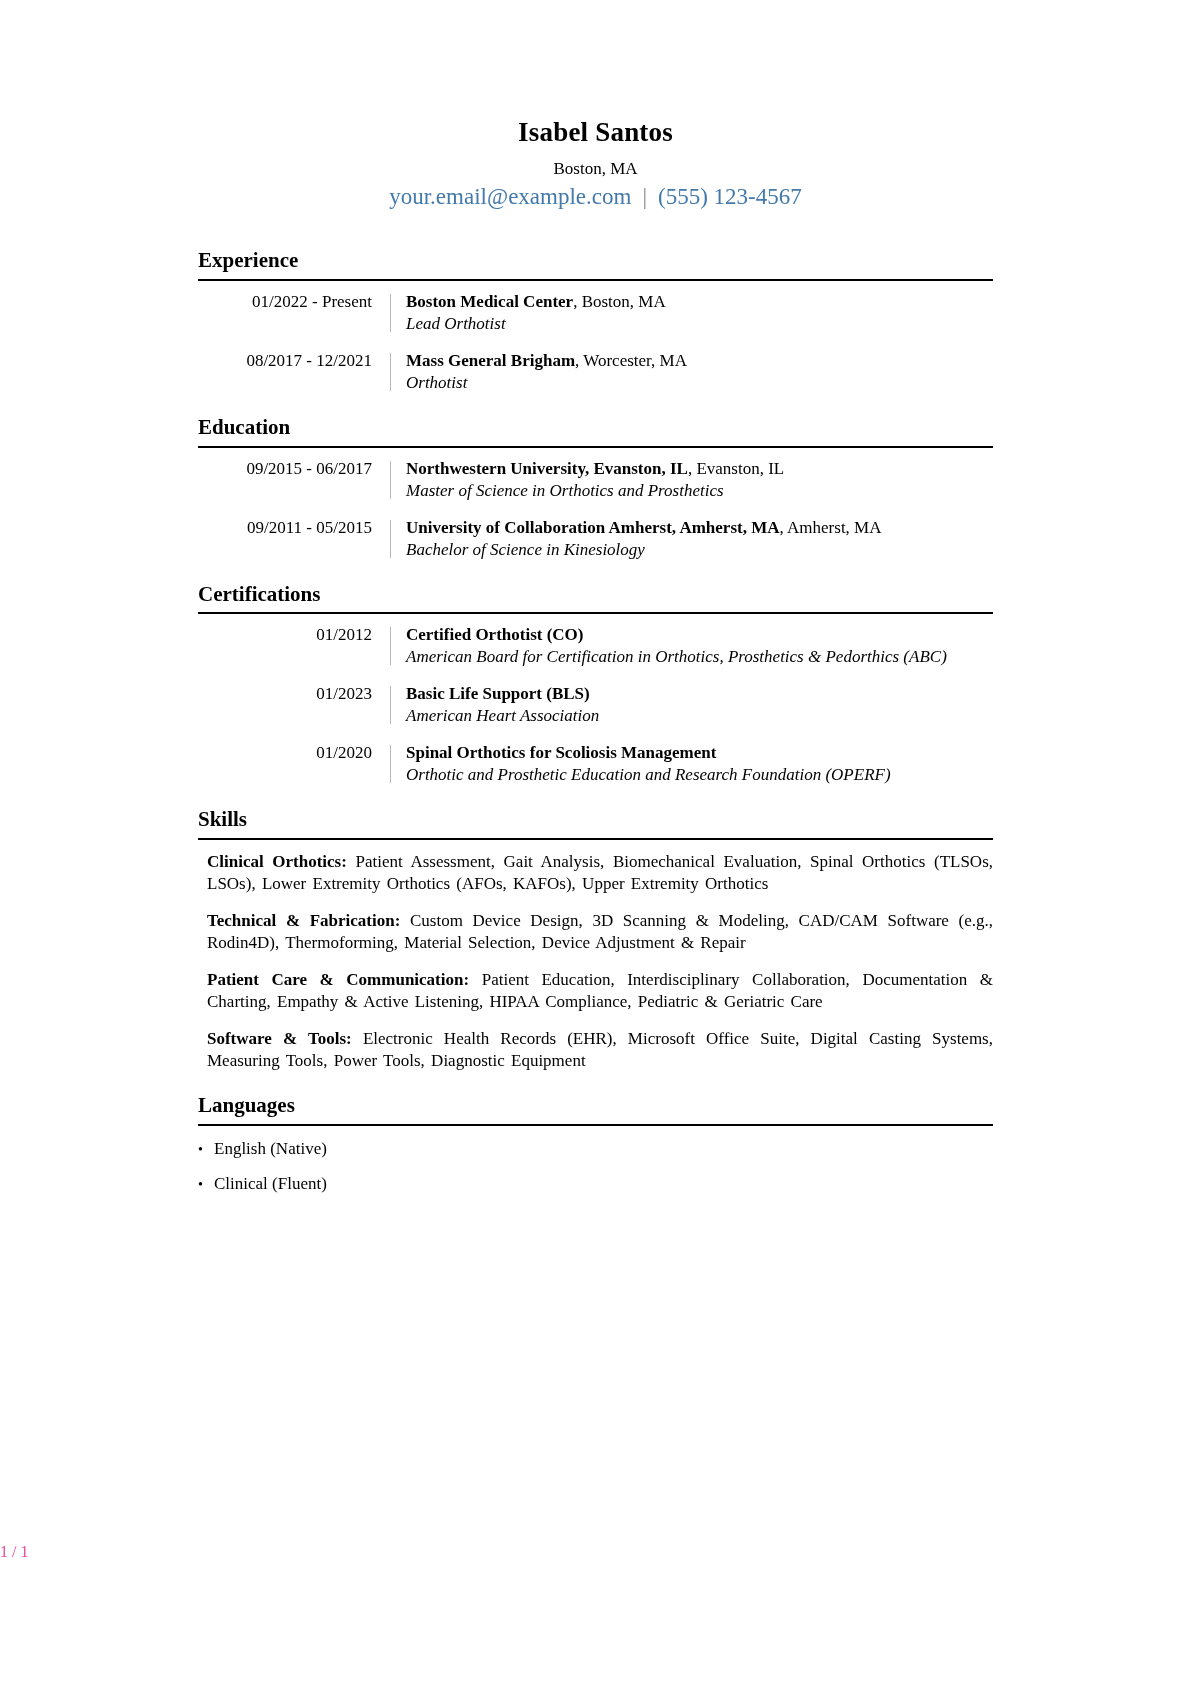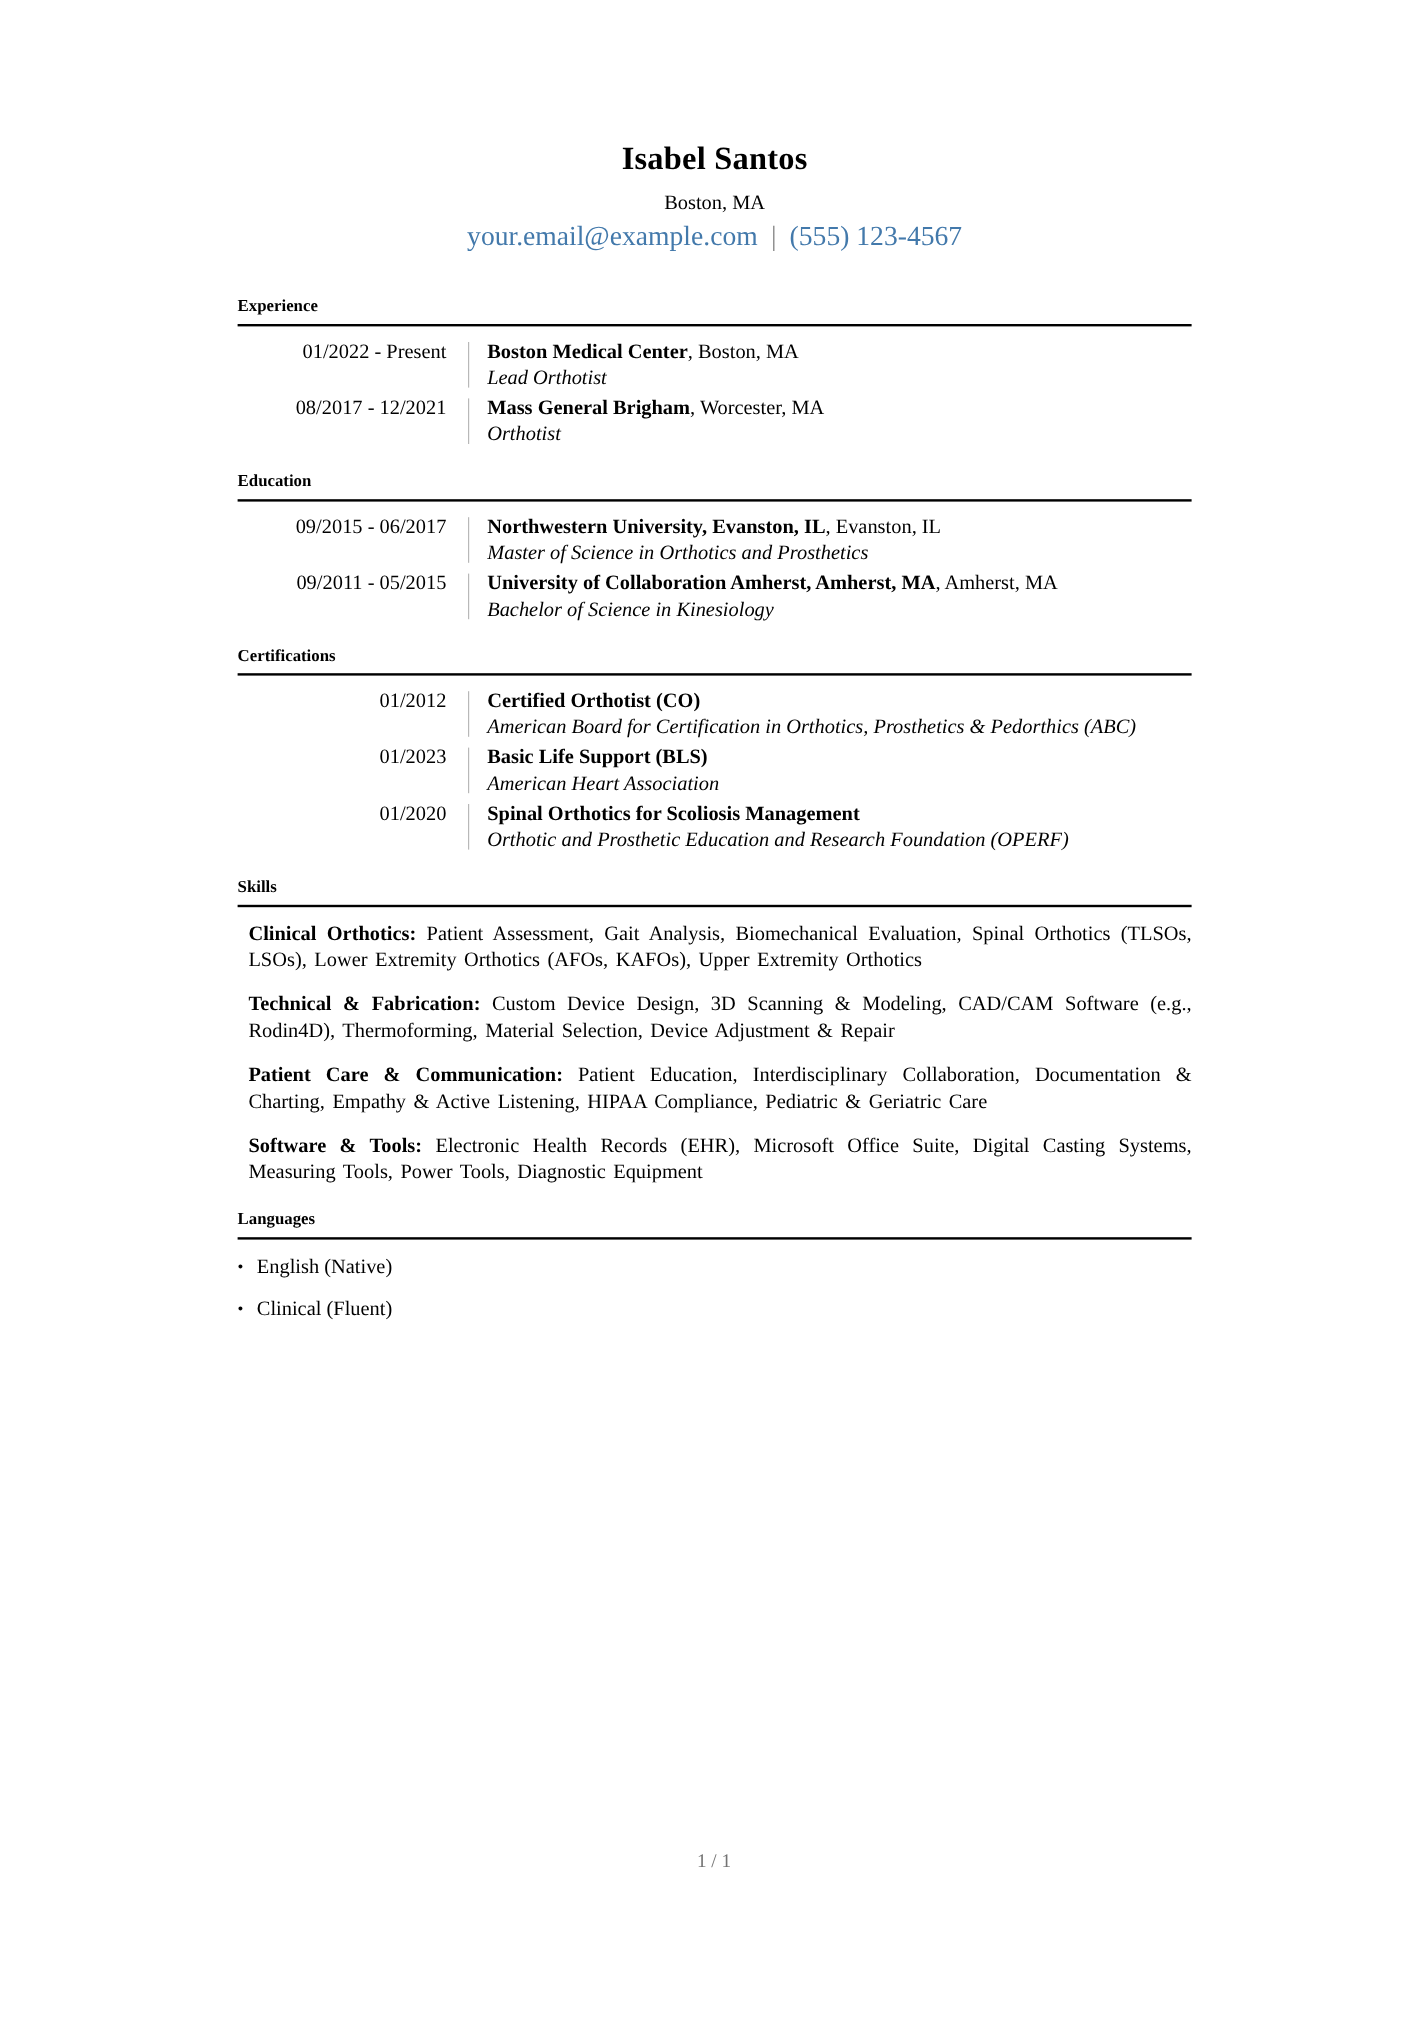--- a/index.html
+++ b/index.html
@@ -40,29 +40,29 @@
     text-decoration: none;
     cursor: pointer;
   }
   .contact-sep { color: #8a8a8a; margin: 0 11px; }
 
   
   section { margin-top: 20px; }
   section.first-section { margin-top: 37px; }
   .section-title {
     margin: 0;
-    font-size: 14px;
+    font-size: 21px;
     font-weight: bold;
     line-height: 1.28;
     padding-bottom: 5px;
     border-bottom: 2px solid #000000;
   }
 
   
-  .entries { margin-top: 10px; display: flex; flex-direction: column; gap: 3px; }
+  .entries { margin-top: 10px; display: flex; flex-direction: column; gap: 15px; }
   .entry { display: flex; align-items: stretch; }
   .entry-dates {
     flex: none;
     width: 174px;
     text-align: right;
     line-height: 22px;
     white-space: nowrap;
   }
   .entry-vsep {
     flex: none;
@@ -90,23 +90,22 @@
   .lang-item { display: flex; margin-bottom: 12px; line-height: 22px; }
   .lang-bullet { flex: none; width: 16px; font-size: 14px; padding-top: 1px; }
   .lang-label { flex: 1; }
 
   
   .page-footer {
     position: absolute;
     top: 1543px;
     left: 0;
     width: 100%;
-    text-align: center;
     font-size: 16px;
-    color: #737373;
+    color: #ec4899;
   }
 </style>
 </head>
 <body>
 
 <div class="page">
 
   <h1 class="person-name">Isabel Santos</h1>
   <div class="person-location">Boston, MA</div>
   <div class="contact-line">

